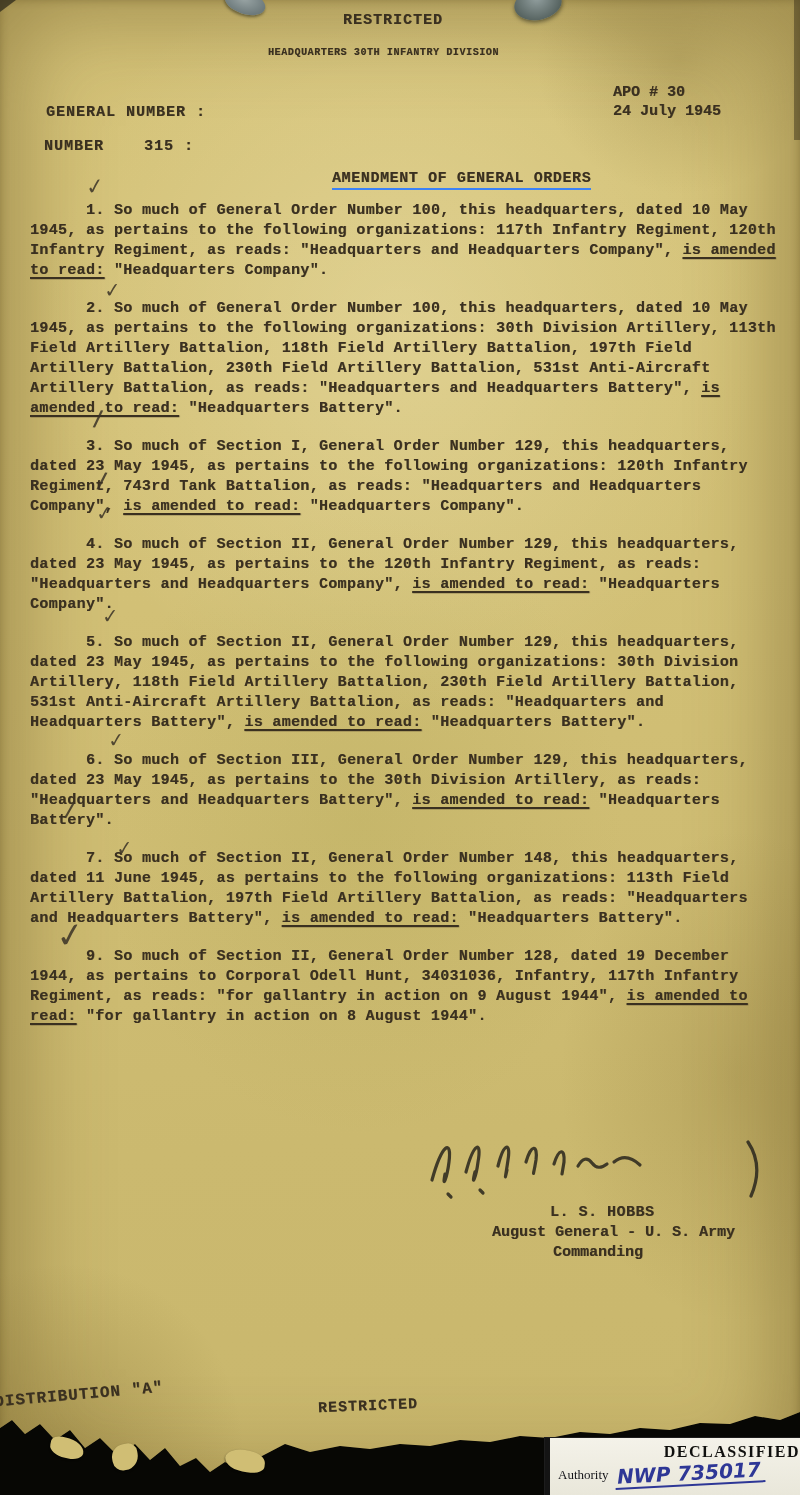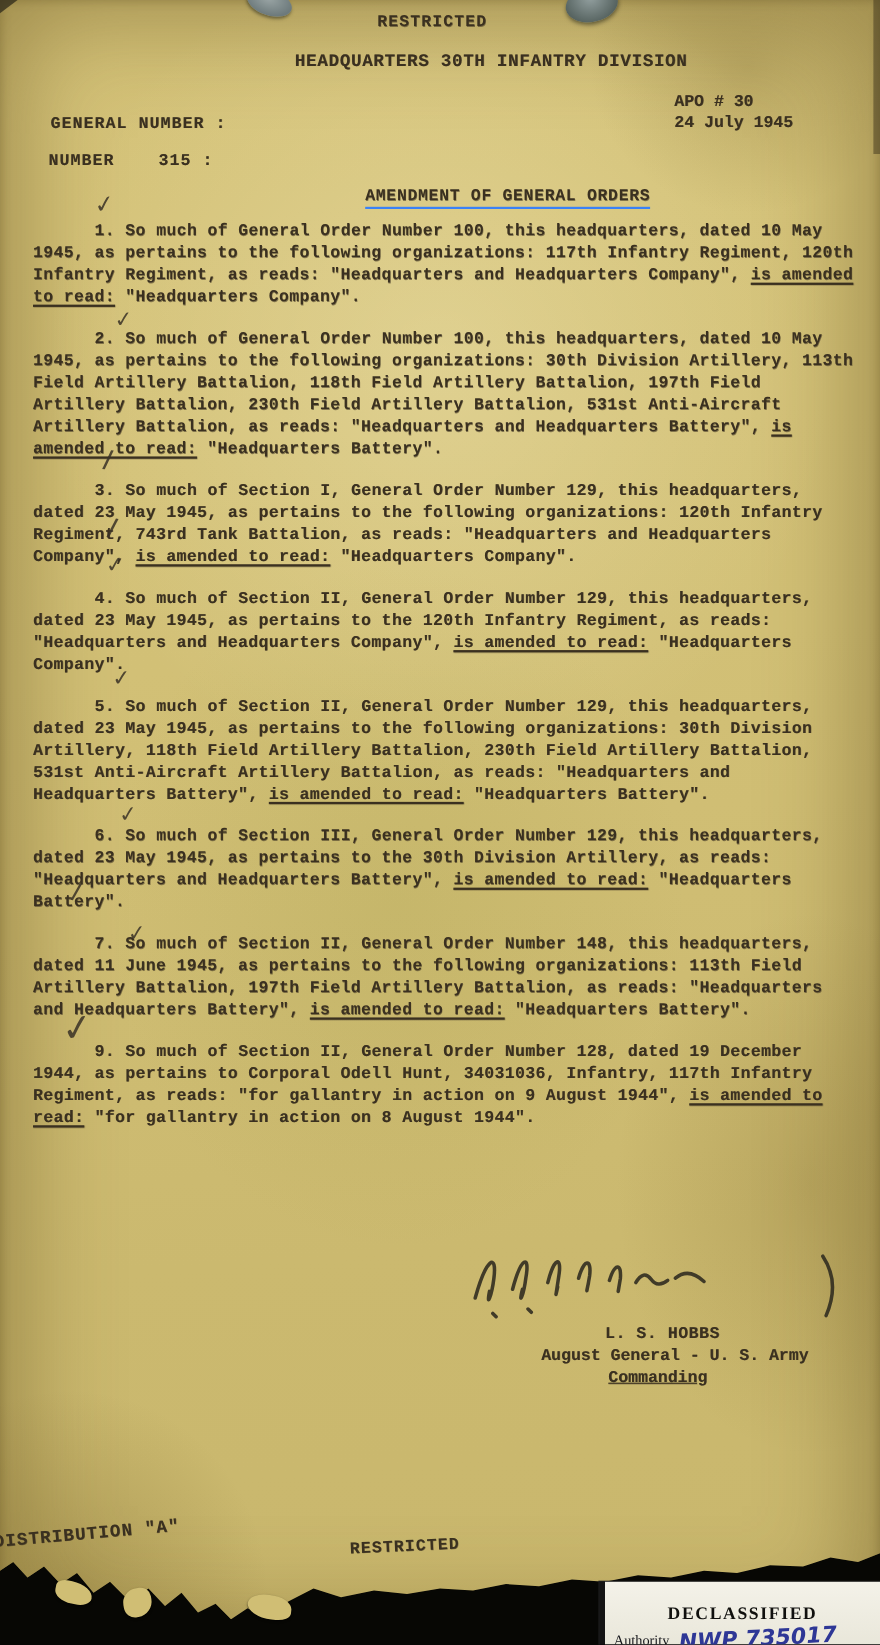--- a/index.html
+++ b/index.html
@@ -32,21 +32,21 @@
     );
   }
   .shard{position:absolute;background:#d0be74;box-shadow:0 1px 2px rgba(0,0,0,.6);}
   
   .ink{
     color:#3a3020;font-weight:700;
     text-shadow:.4px .4px .6px rgba(58,48,32,.55);
   }
   .abs{position:absolute;white-space:pre;}
   .hdr-restricted{top:12px;left:343px;font-size:15px;letter-spacing:1px;}
-  .hdr-unit{top:47px;left:268px;font-size:16px;letter-spacing:.6px;}
+  .hdr-unit{top:47px;left:268px;font-size:10px;letter-spacing:.6px;}
   .hdr-apo{top:84px;left:613px;font-size:15px;}
   .hdr-date{top:103px;left:613px;font-size:15px;}
   .hdr-go{top:104px;left:46px;font-size:15px;letter-spacing:1px;}
   .hdr-num{top:138px;left:44px;font-size:15px;letter-spacing:1px;}
   .doc-title{
     top:170px;left:332px;font-size:15px;letter-spacing:.6px;
     border-bottom:2px solid #3b82f6;padding-bottom:1px;
   }
   .paragraphs{
     position:absolute;left:30px;top:201px;width:748px;
@@ -59,34 +59,34 @@
     text-underline-offset:3px;
   }
   .mark{
     position:absolute;color:#3a3226;font-family:"DejaVu Sans",sans-serif;
     font-weight:700;opacity:.85;line-height:1;
   }
   
   .sig-scrawl{position:absolute;left:418px;top:1132px;}
   .sig-name{top:1204px;left:550px;font-size:15px;letter-spacing:.5px;}
   .sig-rank{top:1224px;left:492px;font-size:15px;}
-  .sig-role{top:1244px;left:553px;font-size:15px;text-decoration:underline;}
+  .sig-role{top:1244px;left:553px;font-size:15px;}
   
   .distribution{top:1386px;left:-6px;font-size:16px;transform:rotate(-5deg);letter-spacing:1px;}
   .restricted-bottom{top:1398px;left:318px;font-size:15px;transform:rotate(-2.5deg);letter-spacing:1px;}
   
   .stamp{
     position:absolute;left:545px;top:1438px;width:250px;height:57px;
     background:linear-gradient(180deg,#f4f2e9,#e9e7da);
     border-left:5px solid #141414;box-shadow:0 0 0 1px #1d1d1d;
     font-family:"Liberation Serif","DejaVu Serif",serif;
   }
   .stamp-title{
-    text-align:center;font-weight:700;font-size:16px;letter-spacing:1.5px;
-    color:#10100e;margin-top:21px;
+    text-align:right;font-weight:700;font-size:16px;letter-spacing:1.5px;
+    color:#10100e;margin-top:5px;
   }
   .stamp-auth{display:flex;align-items:center;margin:2px 0 0 8px;}
   .stamp-auth-label{font-size:13px;color:#15151a;}
   .stamp-auth-value{
     font-family:"DejaVu Sans",sans-serif;font-style:italic;font-weight:700;
     color:#2e3796;font-size:20px;line-height:1;margin-left:6px;
     transform:rotate(-3deg);border-bottom:2px solid #2e3796;padding:0 4px 1px 2px;
   }
   
   .blob{position:absolute;border-radius:50%;}

